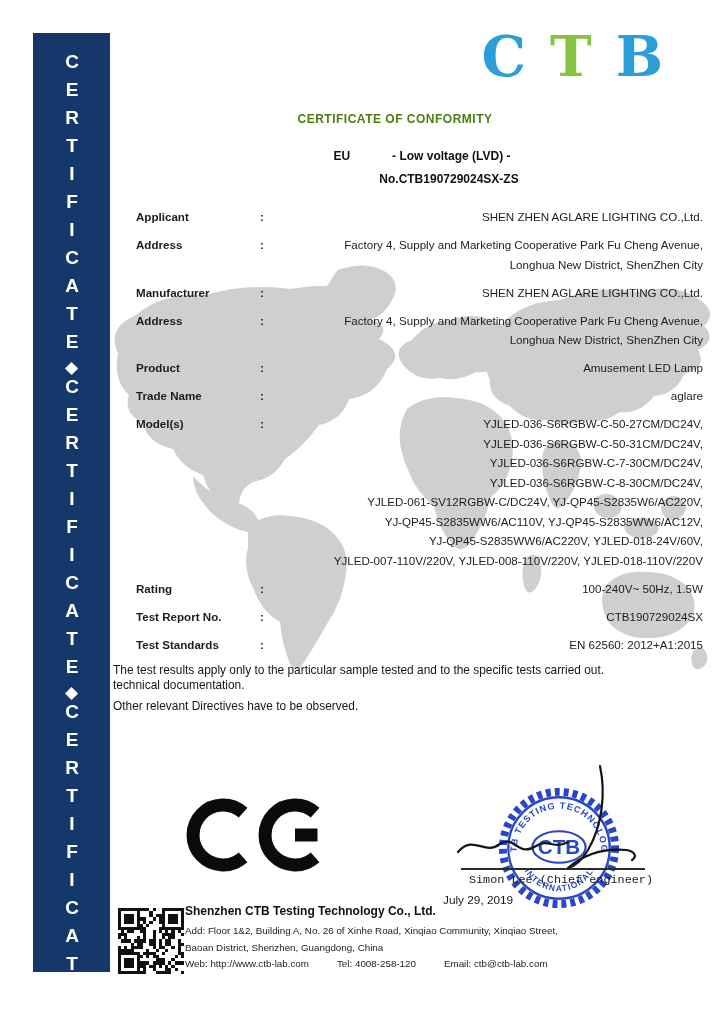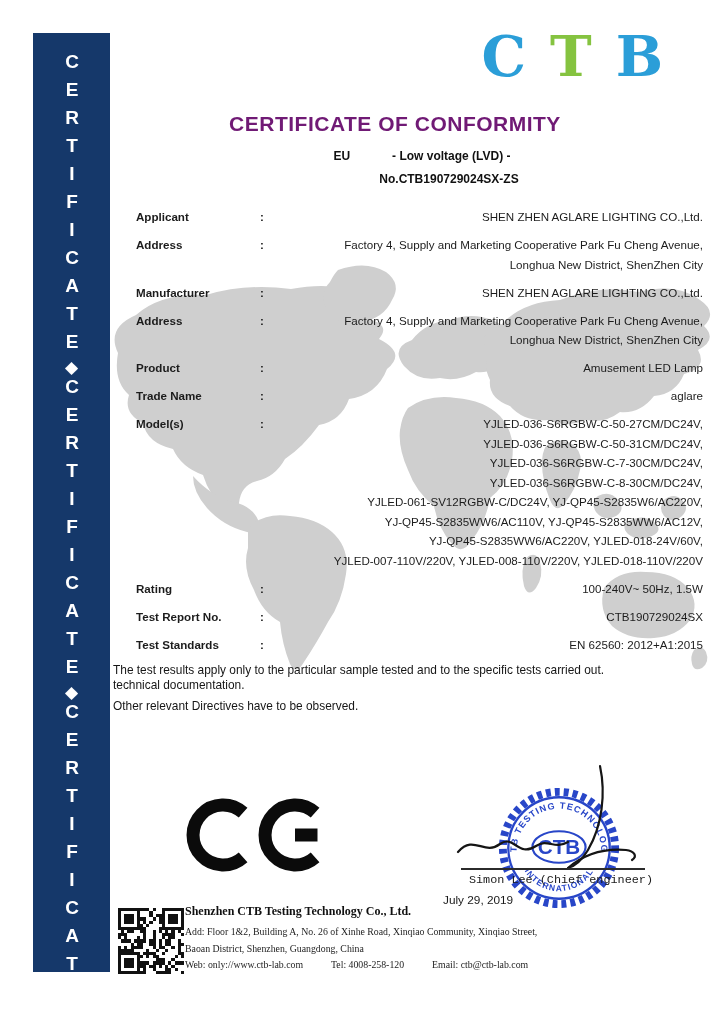--- a/index.html
+++ b/index.html
@@ -23,21 +23,21 @@
   #worldmap{ position:absolute; left:98px; top:258px; width:617px; height:420px; z-index:0; }
   
   #logo{
     position:absolute; top:28px; right:28px; z-index:2;
     font-family:"DejaVu Serif", serif; font-weight:bold; font-size:56px; line-height:1;
     letter-spacing:24px; white-space:nowrap;
   }
   
   #title{
     position:absolute; left:100px; top:112px; width:590px; text-align:center; z-index:2;
-    font-size:21px; font-weight:bold; letter-spacing:.5px; color:#701a75;
+    font-size:12px; font-weight:bold; letter-spacing:.5px; color:#4d7c0f;
   }
   #subline{
     position:absolute; left:127px; top:149px; width:590px; z-index:2;
     display:flex; justify-content:center; gap:42px;
     font-size:12px; font-weight:bold; color:#111;
   }
   #certno{
     position:absolute; left:154px; top:172px; width:590px; text-align:center; z-index:2;
     font-size:12px; font-weight:bold; color:#111;
   }
@@ -58,21 +58,21 @@
   #signature{ position:absolute; left:430px; top:752px; z-index:4; }
   #sig-line{ position:absolute; left:461px; top:868px; width:184px; height:2px; background:#2b2b2b; z-index:5; }
   #sig-name{ position:absolute; left:453px; top:873px; width:200px; text-align:right; font-size:11.8px; color:#1a1a1a; z-index:5;font-family:Liberation Mono, monospace; }
   #sig-date{ position:absolute; left:443px; top:893px; width:200px; text-align:left; font-size:11.8px; color:#1a1a1a; z-index:5; }
   
   #qr{
     position:absolute; left:118px; top:908px; width:66px; height:66px; z-index:4;
     display:grid; grid-template-columns:repeat(21,1fr); grid-template-rows:repeat(21,1fr);
   }
   .qb{ background:#111; } .qw{ background:#fff; }
-  #footer-text{ position:absolute; left:185px; top:904px; width:520px; z-index:2;font-family:Liberation Serif, serif; }
+  #footer-text{ position:absolute; left:185px; top:904px; width:520px; z-index:2; }
   #footer-company{ font-size:12px; font-weight:bold; color:#111; margin-bottom:5px; }
   .footer-line{ font-size:9.8px; color:#222; line-height:16.5px; }
   #footer-contacts{ display:flex; gap:28px; font-size:9.8px; color:#222; line-height:16.5px; }
 </style>
 </head>
 <body>
 
 <div id="page">
 
   <svg id="worldmap" viewBox="0 0 617 420" aria-hidden="true">
@@ -692,19 +692,19 @@
       <div class="qw"></div>
       <div class="qw"></div>
       <div class="qw"></div>
       <div class="qb"></div>
     </div>
   <div id="footer-text">
     <div id="footer-company">Shenzhen CTB Testing Technology Co., Ltd.</div>
     <div class="footer-line">Add: Floor 1&amp;2, Building A, No. 26 of Xinhe Road, Xinqiao Community, Xinqiao Street,</div>
     <div class="footer-line">Baoan District, Shenzhen, Guangdong, China</div>
     <div id="footer-contacts">
-      <span>Web: only://www.ctb-lab.com</span>
+      <span>Web: http://www.ctb-lab.com</span>
       <span>Tel: 4008-258-120</span>
       <span>Email: ctb@ctb-lab.com</span>
     </div>
   </div>
 
 </div>
 
 </body></html>

